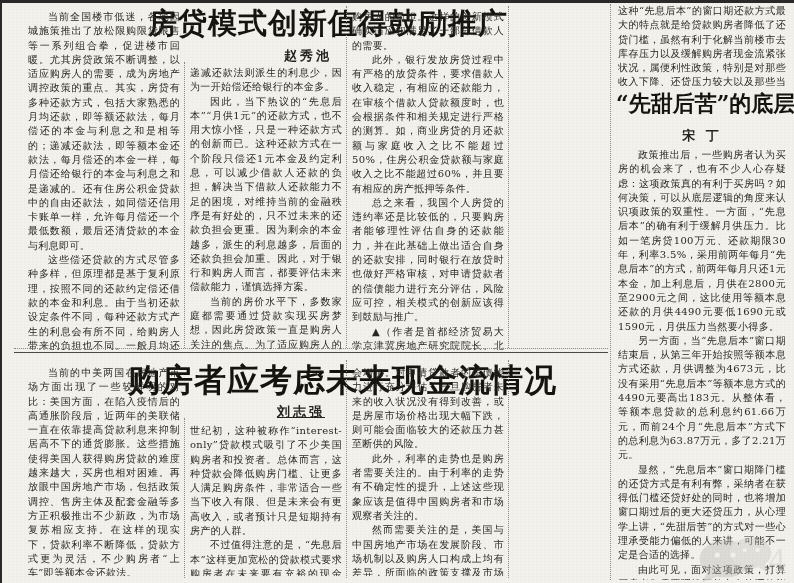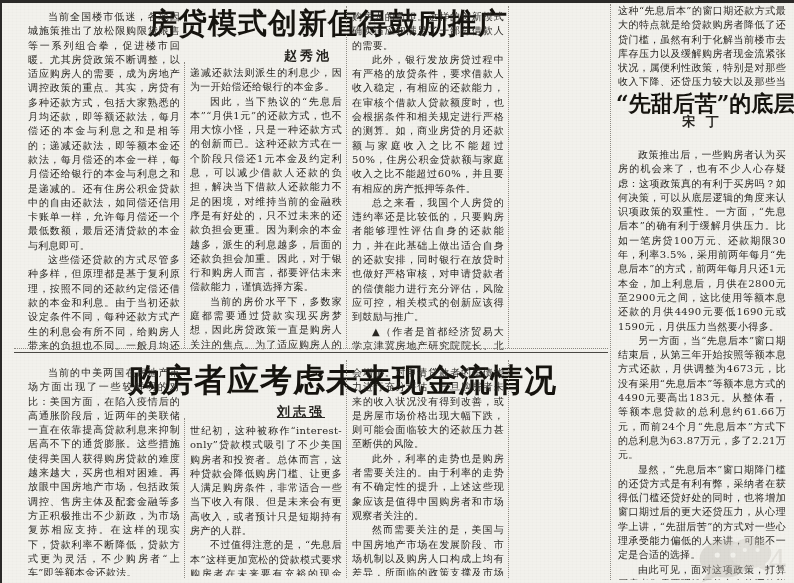--- a/index.html
+++ b/index.html
@@ -231,21 +231,21 @@
   </div>
 
   <div class="zone" id="article-three">
 
     <div class="col" id="a3-lead" style="left:0px; width:168px; top:0px; height:82px;">
       <p class="noindent">这种“先息后本”的窗口期还款方式最大的特点就是给贷款购房者降低了还贷门槛，虽然有利于化解当前楼市去库存压力以及缓解购房者现金流紧张状况，属便利性政策，特别是对那些收入下降、还贷压力较大以及那些当下收入条件较差但未来收入有增加的人来讲，可以有效缓解月供压力。</p>
     </div>
 
     <div class="headline headline-right" style="position:absolute; left:-2px; top:88px; width:174px;">“先甜后苦”的底层逻辑</div>
 
-    <div class="byline" style="position:absolute; left:0px; top:104px; width:168px;text-align:center;">宋 丁</div>
+    <div class="byline" style="position:absolute; left:0px; top:118px; width:168px;text-align:center;">宋 丁</div>
 
     <div class="col" id="a3-body" style="left:0px; width:168px; top:144px; height:432px;">
       <p>政策推出后，一些购房者认为买房的机会来了，也有不少人心存疑虑：这项政策真的有利于买房吗？如何决策，可以从底层逻辑的角度来认识项政策的双重性。一方面，“先息后本”的确有利于缓解月供压力。比如一笔房贷100万元、还款期限30年，利率3.5%，采用前两年每月“先息后本”的方式，前两年每月只还1元本金，加上利息后，月供在2800元至2900元之间，这比使用等额本息还款的月供4490元要低1690元或1590元，月供压力当然要小得多。</p>
       <p>另一方面，当“先息后本”窗口期结束后，从第三年开始按照等额本息方式还款，月供调整为4673元，比没有采用“先息后本”等额本息方式的4490元要高出183元。从整体看，等额本息贷款的总利息约61.66万元，而前24个月“先息后本”方式下的总利息为63.87万元，多了2.21万元。</p>
       <p>显然，“先息后本”窗口期降门槛的还贷方式是有利有弊，采纳者在获得低门槛还贷好处的同时，也将增加窗口期过后的更大还贷压力，从心理学上讲，“先甜后苦”的方式对一些心理承受能力偏低的人来讲，可能不一定是合适的选择。</p>
       <p>由此可见，面对这项政策，打算买房者们需要理性评估自身的还款能力，合理申请贷款和选择适合自己的还款方式。银行则应从风险管控的角度对推进这项政策进行综合考量，对申请这项还贷方式的购房者的财务状况、收入稳定性等多方面进行审核，预防后期可能发生的贷款违约风险。</p>
 
     </div>
 
     <div class="vrule" style="left:-8px; top:0px; bottom:0px;"></div>

